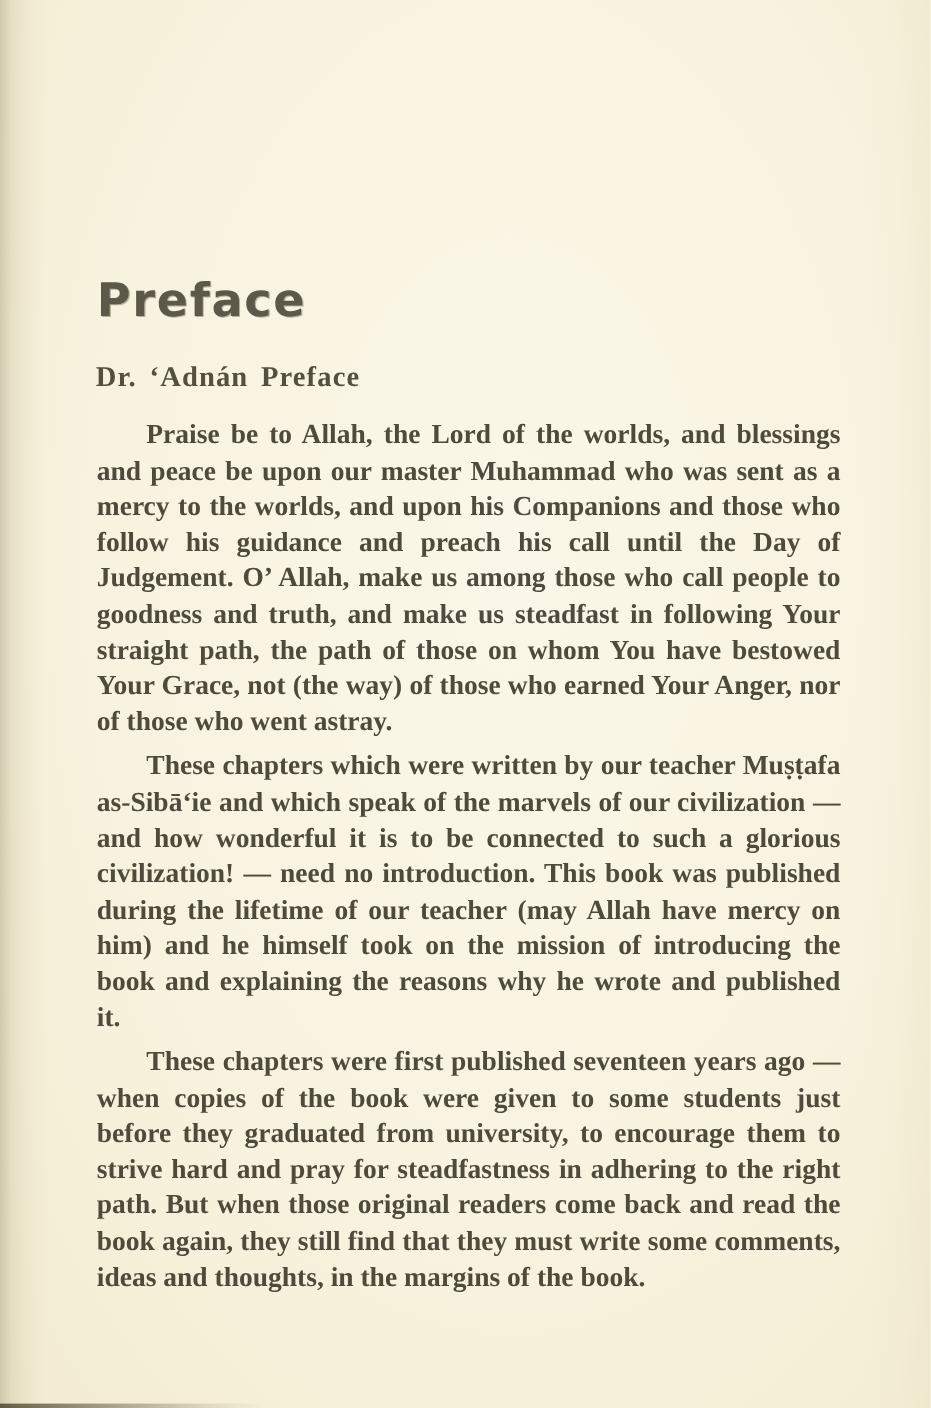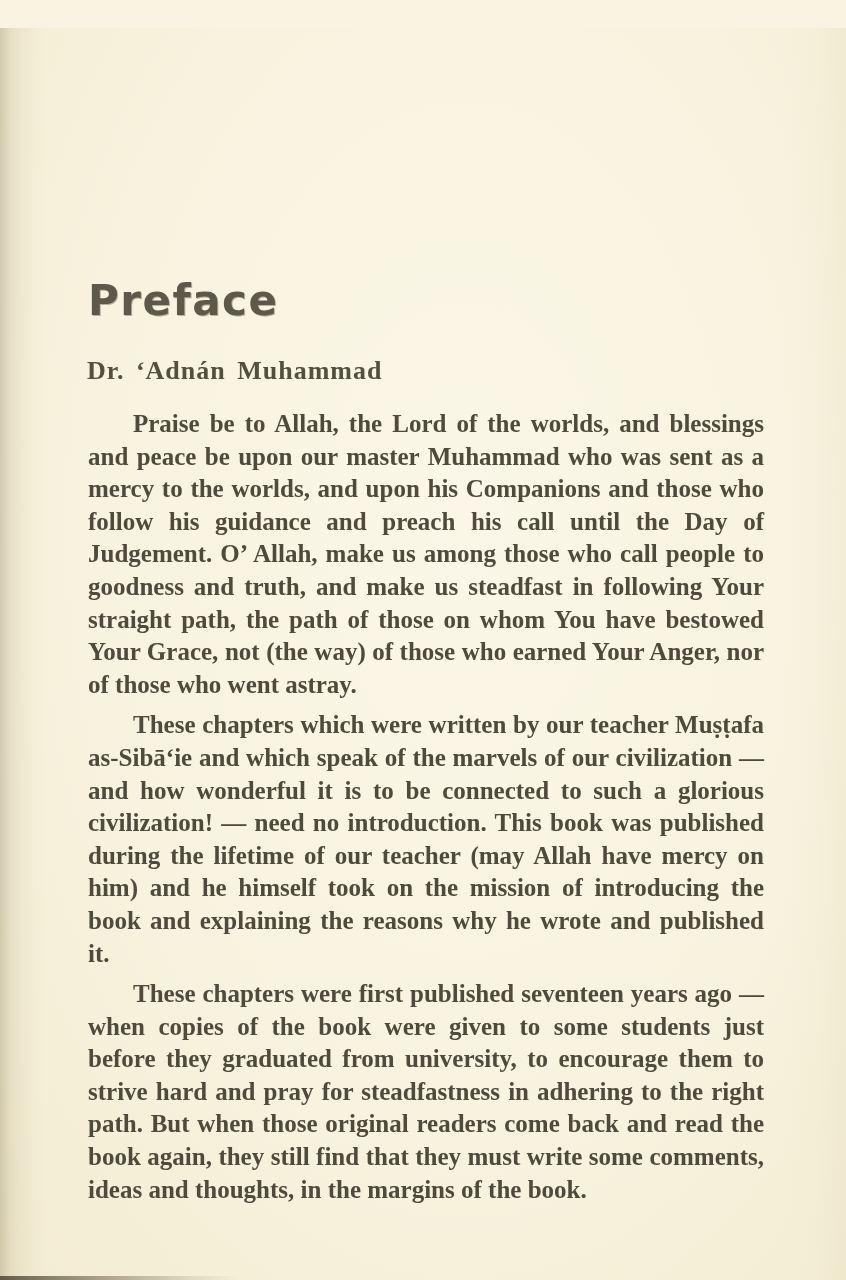--- a/index.html
+++ b/index.html
@@ -13,21 +13,20 @@
     overflow: hidden;
     background: #f9f4e1;
     font-family: "Liberation Serif", serif;
   }
   
   .page {
     position: absolute;
     inset: 0;
     background:
       radial-gradient(ellipse at 55% 40%, #fbf7e8 0%, #f8f3df 55%, #f3ecd2 100%);
-    margin-top: 28px;
   }
   
   .left-shadow {
     position: absolute;
     left: 0; top: 0; bottom: 0;
     width: 46px;
     background: linear-gradient(to right,
       rgba(120,104,66,0.28) 0%,
       rgba(150,134,92,0.16) 22%,
       rgba(170,155,110,0.10) 45%,
@@ -105,20 +104,20 @@
 </head>
 <body>
 
 <div class="page">
   <div class="left-shadow"></div>
   <div class="right-mottle"></div>
   <div class="bottom-edge"></div>
 
   <h1 class="page-title">Preface</h1>
 
-  <div class="byline">Dr. ‘Adnán Muhammad</div>
+  <div class="byline">Dr. ‘Adnán Preface</div>
 
   <div class="body-text">
     <p>Praise be to Allah, the Lord of the worlds, and blessings and peace be upon our master Muhammad who was sent as a mercy to the worlds, and upon his Companions and those who follow his guidance and preach his call until the Day of Judgement. O’ Allah, make us among those who call people to goodness and truth, and make us steadfast in following Your straight path, the path of those on whom You have bestowed Your Grace, not (the way) of those who earned Your Anger, nor of those who went astray.</p>
     <p>These chapters which were written by our teacher Muṣṭafa as-Sibā‘ie and which speak of the marvels of our civilization — and how wonderful it is to be connected to such a glorious civilization! — need no introduction. This book was published during the lifetime of our teacher (may Allah have mercy on him) and he himself took on the mission of introducing the book and explaining the reasons why he wrote and published it.</p>
     <p>These chapters were first published seventeen years ago — when copies of the book were given to some students just before they graduated from university, to encourage them to strive hard and pray for steadfastness in adhering to the right path. But when those original readers come back and read the book again, they still find that they must write some comments, ideas and thoughts, in the margins of the book.</p>
   </div>
 </div>
 
 </body></html>

